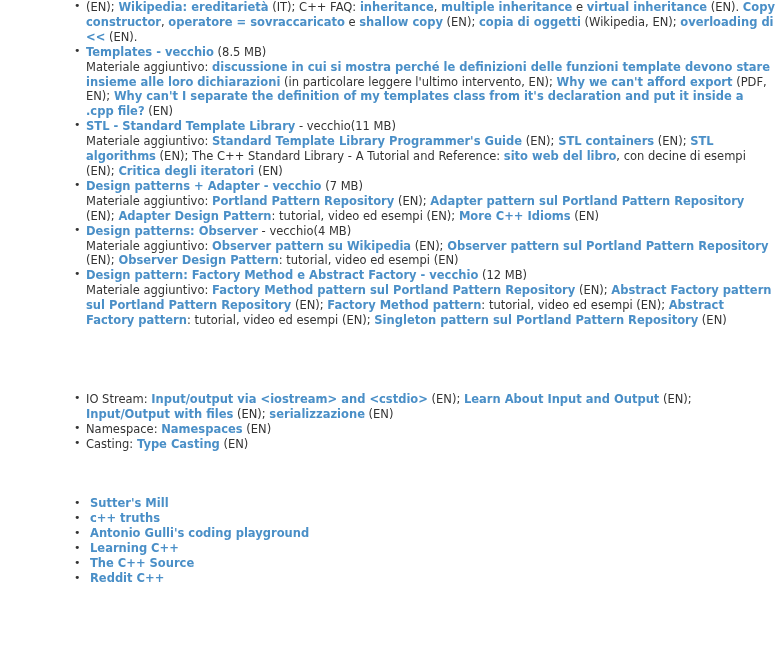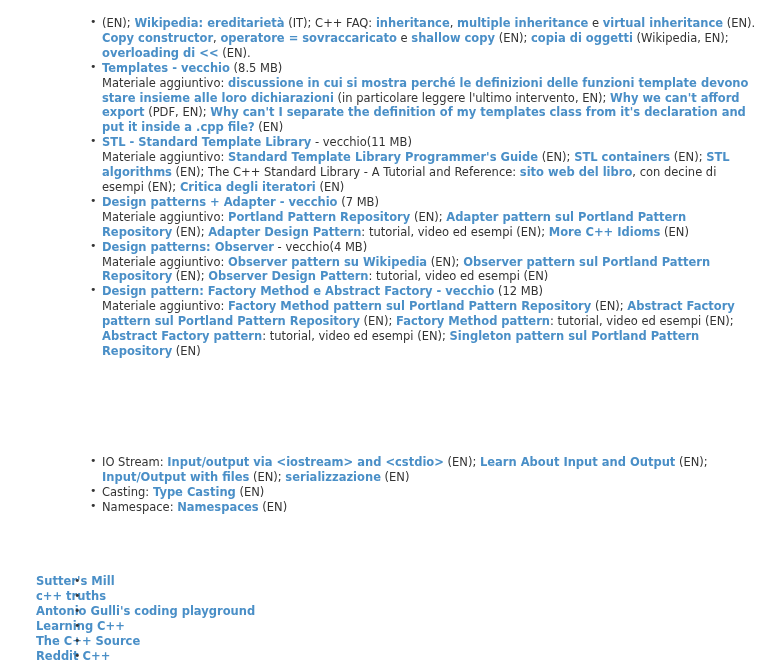--- a/index.html
+++ b/index.html
@@ -25,21 +25,21 @@
   }
   a, .lnk {
     color: #4a8fc7;
     font-weight: bold;
     text-decoration: none;
     cursor: pointer;
   }
   ul.doc-list {
     list-style: none;
     margin: 0;
-    padding: 16px;
+    padding: 0;
   }
   ul.doc-list > li {
     position: relative;
     padding-left: 86px;
     margin: 0;
   }
   ul.doc-list > li::before {
     content: "\2022";
     position: absolute;
     left: 74px;
@@ -61,21 +61,21 @@
   }
   .spacer-lg { height: 42px; }
   .spacer-md { height: 22px; }
   .blog-list {
     list-style: none;
     margin: 0;
     padding: 0;
   }
   .blog-list > li {
     position: relative;
-    padding-left: 36px;
+    padding-left: 90px;
     line-height: 15px;
   }
   .blog-list > li::before {
     content: "\2022";
     position: absolute;
     left: 74px;
     top: -1px;
     color: #333333;
     font-size: 11px;
   }
@@ -125,24 +125,24 @@
   <div class="spacer-lg"></div>
 
 
   <div class="spacer-md"></div>
 
   <ul class="doc-list">
     <li>
       <span class="rich"><span>IO Stream: </span><span class="lnk">Input/output via &lt;iostream&gt; and &lt;cstdio&gt;</span><span> (EN); </span><span class="lnk">Learn About Input and Output</span><span> (EN); </span><span class="lnk">Input/Output with files</span><span> (EN); </span><span class="lnk">serializzazione</span><span> (EN)</span></span>
     </li>
     <li>
-      <span class="rich"><span>Casting: </span><span class="lnk">Type Casting</span><span> (EN)</span></span>
+      <span class="rich"><span>Namespace: </span><span class="lnk">Namespaces</span><span> (EN)</span></span>
     </li>
     <li>
-      <span class="rich"><span>Namespace: </span><span class="lnk">Namespaces</span><span> (EN)</span></span>
+      <span class="rich"><span>Casting: </span><span class="lnk">Type Casting</span><span> (EN)</span></span>
     </li>
   </ul>
 
   <div class="spacer-md"></div>
 
 
   <div class="spacer-md"></div>
 
   <ul class="blog-list">
     <li><span class="lnk">Sutter's Mill</span></li>

